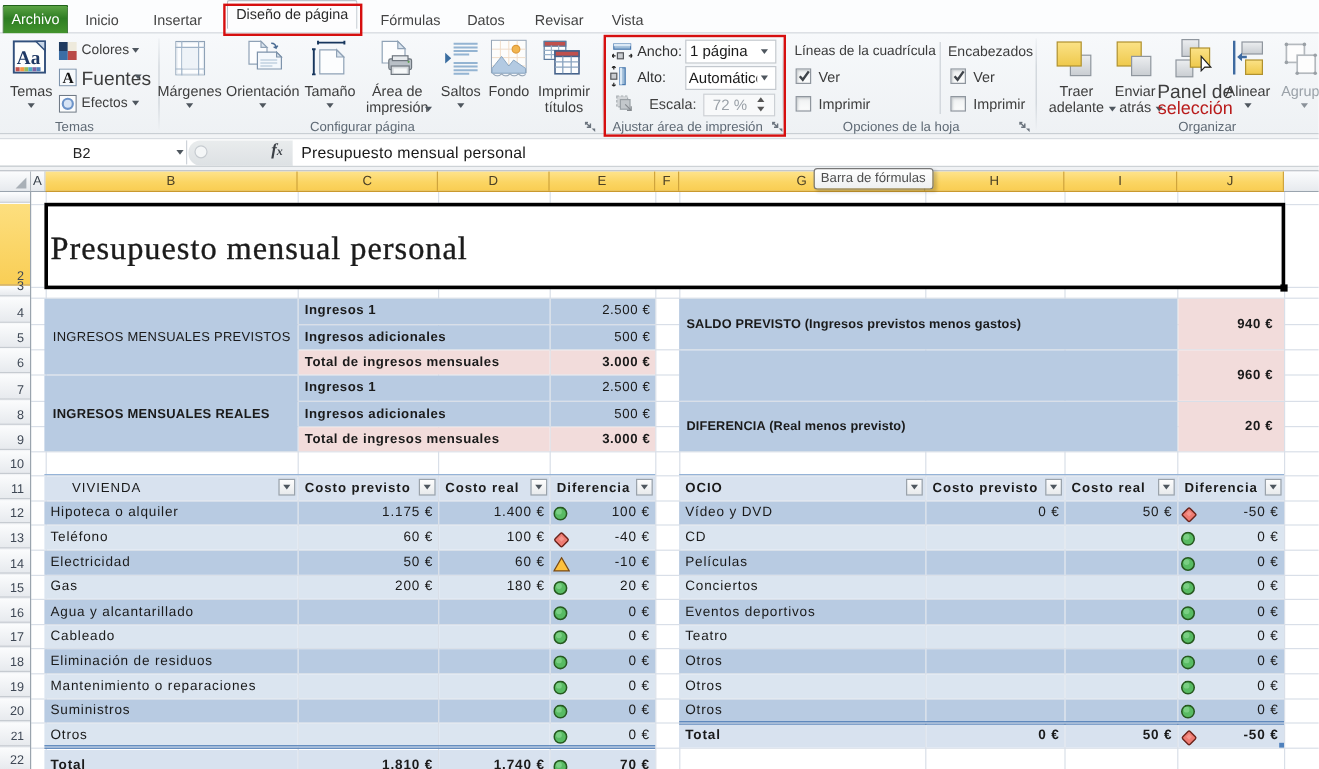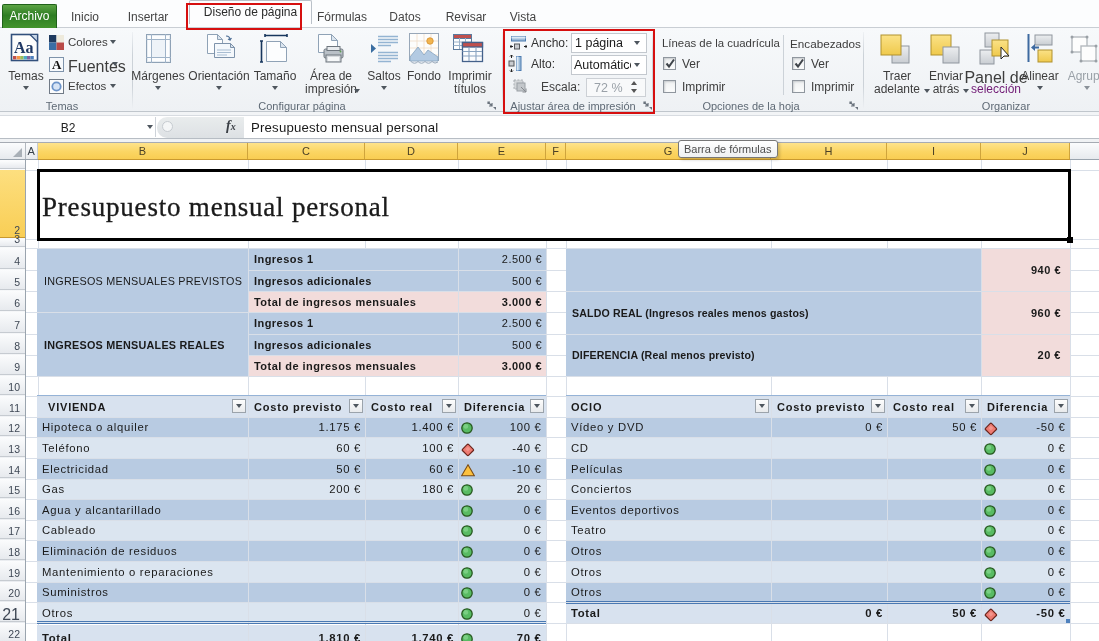--- a/index.html
+++ b/index.html
@@ -13,21 +13,21 @@
 <div id="app">
 <div class="ab" style="left:0;top:0;width:1099px;height:28px;background:#fcfdfe"></div>
 <div class="ab" style="left:0;top:27px;width:1099px;height:1px;background:#c9ced4"></div>
 <div class="ab" style="left:2px;top:4px;width:55px;height:24px;background:linear-gradient(#5ba344,#2e7d23 45%,#43942d);border:1px solid #20611a;border-bottom:none;border-radius:2px 2px 0 0;color:#fff;font-size:12px;text-align:center;line-height:23px">Archivo</div>
 <div class="tx" style="left:85px;top:10px;transform:translateX(-50%);font-size:12px;color:#444">Inicio</div>
 <div class="tx" style="left:148px;top:10px;transform:translateX(-50%);font-size:12px;color:#444">Insertar</div>
 <div class="tx" style="left:342px;top:10px;transform:translateX(-50%);font-size:12px;color:#444">Fórmulas</div>
 <div class="tx" style="left:405px;top:10px;transform:translateX(-50%);font-size:12px;color:#444">Datos</div>
 <div class="tx" style="left:466px;top:10px;transform:translateX(-50%);font-size:12px;color:#444">Revisar</div>
 <div class="tx" style="left:523px;top:10px;transform:translateX(-50%);font-size:12px;color:#444">Vista</div>
-<div class="ab" style="left:189px;top:0;width:123px;height:24px;background:#fdfdfe;border:1px solid #bac1c9;border-bottom:none;border-radius:2px 2px 0 0;font-size:12px;color:#2b2b2b;text-align:center;line-height:23px">Diseño de página</div>
+<div class="ab" style="left:189px;top:0;width:109px;height:24px;background:#fdfdfe;border:1px solid #bac1c9;border-bottom:none;border-radius:2px 2px 0 0;font-size:12px;color:#2b2b2b;text-align:center;line-height:23px">Diseño de página</div>
 <div class="ab" style="left:0;top:28px;width:1099px;height:84px;background:linear-gradient(#f7f9fb,#eef1f4)"></div>
 <div class="ab" style="left:0;top:111px;width:1099px;height:1px;background:#c0c6cc"></div>
 <div class="ab" style="left:0;top:112px;width:1099px;height:3px;background:#f2f4f6"></div>
 <div class="ab" style="left:131.5px;top:32px;width:1px;height:77px;background:linear-gradient(#eef1f4,#ccd2d8 30%,#ccd2d8 70%,#eef1f4)"></div>
 <div class="ab" style="left:501.5px;top:32px;width:1px;height:77px;background:linear-gradient(#eef1f4,#ccd2d8 30%,#ccd2d8 70%,#eef1f4)"></div>
 <div class="ab" style="left:651.5px;top:32px;width:1px;height:77px;background:linear-gradient(#eef1f4,#ccd2d8 30%,#ccd2d8 70%,#eef1f4)"></div>
 <div class="ab" style="left:862.5px;top:32px;width:1px;height:77px;background:linear-gradient(#eef1f4,#ccd2d8 30%,#ccd2d8 70%,#eef1f4)"></div>
 <div class="ab" style="left:783px;top:35px;width:1px;height:60px;background:#ccd2d8"></div>
 <div class="tx" style="left:62px;top:100px;transform:translateX(-50%);font-size:11px;color:#5f6a75">Temas</div>
 <div class="tx" style="left:302px;top:100px;transform:translateX(-50%);font-size:11px;color:#5f6a75">Configurar página</div>
@@ -224,21 +224,21 @@
 <div class="tx" style="left:946px;top:69px;transform:translateX(-50%);font-size:12px;color:#3d3d3d">Enviar</div>
 <div class="tx" style="left:946px;top:82px;transform:translateX(-50%);font-size:12px;color:#3d3d3d">atrás</div>
 <div class="ab tri-d" style="left:962.5px;top:89px;border-top-color:#4e565e"></div>
 <svg class="ab" style="left:979px;top:32px" width="33" height="33" viewBox="0 0 33 33">
 <rect x="6" y="1" width="14" height="14" fill="url(#gg)" stroke="#8f969e"></rect>
 <rect x="1" y="18" width="14" height="14" fill="url(#gg)" stroke="#8f969e"></rect>
 <rect x="13" y="8" width="16" height="16" fill="url(#gy)" stroke="#b0912f"></rect>
 <path d="M22 15 v12 l3 -3 h5 z" fill="#fff" stroke="#222" stroke-width="1"></path>
     </svg>
 <div class="tx" style="left:996px;top:69px;transform:translateX(-50%);font-size:16px;color:#3d3d3d">Panel de</div>
-<div class="tx" style="left:996px;top:82px;transform:translateX(-50%);font-size:12px;color:#701a75">selección</div>
+<div class="tx" style="left:996px;top:82px;transform:translateX(-50%);font-size:15px;color:#b91c1c">selección</div>
 <svg class="ab" style="left:1026px;top:33px" width="28" height="32" viewBox="0 0 28 32">
 <path d="M2.5 1 V29" stroke="#3e6aa0" stroke-width="2"></path>
 <rect x="9" y="2" width="17" height="10" fill="url(#gg)" stroke="#8f969e"></rect>
 <rect x="12" y="17" width="14" height="12" fill="url(#gy)" stroke="#b0912f"></rect>
 <path d="M13 14.5 H8" stroke="#3e6aa0" stroke-width="2"></path>
       <path d="M9 11 L5 14.5 L9 18 z" fill="#3e6aa0"></path>
     </svg>
 <div class="tx" style="left:1040px;top:69px;transform:translateX(-50%);font-size:12px;color:#3d3d3d">Alinear</div>
 <div class="ab tri-d" style="left:1036.5px;top:86px;border-top-color:#4e565e"></div>
 <svg class="ab" style="left:1068px;top:33px" width="31" height="32" viewBox="0 0 31 32">
@@ -327,21 +327,21 @@
 <div class="ab" style="left:0;top:396px;width:25px;height:19.5px;background:linear-gradient(#fbfcfd,#e7eaee);border-bottom:1px solid #c6cbd1;color:#3f4855;font-size:10.5px;text-align:right;padding-right:5px;display:flex;align-items:flex-end;justify-content:flex-end;line-height:13px">11</div>
 <div class="ab" style="left:0;top:416.5px;width:25px;height:19.5px;background:linear-gradient(#fbfcfd,#e7eaee);border-bottom:1px solid #c6cbd1;color:#3f4855;font-size:10.5px;text-align:right;padding-right:5px;display:flex;align-items:flex-end;justify-content:flex-end;line-height:13px">12</div>
 <div class="ab" style="left:0;top:437px;width:25px;height:20px;background:linear-gradient(#fbfcfd,#e7eaee);border-bottom:1px solid #c6cbd1;color:#3f4855;font-size:10.5px;text-align:right;padding-right:5px;display:flex;align-items:flex-end;justify-content:flex-end;line-height:13px">13</div>
 <div class="ab" style="left:0;top:458px;width:25px;height:19.5px;background:linear-gradient(#fbfcfd,#e7eaee);border-bottom:1px solid #c6cbd1;color:#3f4855;font-size:10.5px;text-align:right;padding-right:5px;display:flex;align-items:flex-end;justify-content:flex-end;line-height:13px">14</div>
 <div class="ab" style="left:0;top:478.5px;width:25px;height:19.5px;background:linear-gradient(#fbfcfd,#e7eaee);border-bottom:1px solid #c6cbd1;color:#3f4855;font-size:10.5px;text-align:right;padding-right:5px;display:flex;align-items:flex-end;justify-content:flex-end;line-height:13px">15</div>
 <div class="ab" style="left:0;top:499px;width:25px;height:19.5px;background:linear-gradient(#fbfcfd,#e7eaee);border-bottom:1px solid #c6cbd1;color:#3f4855;font-size:10.5px;text-align:right;padding-right:5px;display:flex;align-items:flex-end;justify-content:flex-end;line-height:13px">16</div>
 <div class="ab" style="left:0;top:519.5px;width:25px;height:19.5px;background:linear-gradient(#fbfcfd,#e7eaee);border-bottom:1px solid #c6cbd1;color:#3f4855;font-size:10.5px;text-align:right;padding-right:5px;display:flex;align-items:flex-end;justify-content:flex-end;line-height:13px">17</div>
 <div class="ab" style="left:0;top:540px;width:25px;height:20px;background:linear-gradient(#fbfcfd,#e7eaee);border-bottom:1px solid #c6cbd1;color:#3f4855;font-size:10.5px;text-align:right;padding-right:5px;display:flex;align-items:flex-end;justify-content:flex-end;line-height:13px">18</div>
 <div class="ab" style="left:0;top:561px;width:25px;height:19.5px;background:linear-gradient(#fbfcfd,#e7eaee);border-bottom:1px solid #c6cbd1;color:#3f4855;font-size:10.5px;text-align:right;padding-right:5px;display:flex;align-items:flex-end;justify-content:flex-end;line-height:13px">19</div>
 <div class="ab" style="left:0;top:581.5px;width:25px;height:19.5px;background:linear-gradient(#fbfcfd,#e7eaee);border-bottom:1px solid #c6cbd1;color:#3f4855;font-size:10.5px;text-align:right;padding-right:5px;display:flex;align-items:flex-end;justify-content:flex-end;line-height:13px">20</div>
-<div class="ab" style="left:0;top:602px;width:25px;height:19.5px;background:linear-gradient(#fbfcfd,#e7eaee);border-bottom:1px solid #c6cbd1;color:#3f4855;font-size:16px;text-align:center;padding-right:5px;display:flex;align-items:flex-end;justify-content:flex-end;line-height:13px">21</div>
+<div class="ab" style="left:0;top:602px;width:25px;height:19.5px;background:linear-gradient(#fbfcfd,#e7eaee);border-bottom:1px solid #c6cbd1;color:#3f4855;font-size:10px;text-align:center;padding-right:5px;display:flex;align-items:flex-end;justify-content:flex-end;line-height:13px">21</div>
 <div class="ab" style="left:0;top:622.5px;width:25px;height:19.5px;background:linear-gradient(#fbfcfd,#e7eaee);border-bottom:1px solid #c6cbd1;color:#3f4855;font-size:10.5px;text-align:right;padding-right:5px;display:flex;align-items:flex-end;justify-content:flex-end;line-height:13px">22</div>
 <div class="ab" style="left:36.5px;top:169px;width:1034px;height:71.5px;background:#fff;border:3px solid #000"></div>
 <div class="tx" style="left:42px;top:207px;transform:translateY(-50%);font-family:'Liberation Serif',serif;font-size:27px;letter-spacing:0.8px;color:#1b1b1b;-webkit-text-stroke:0.3px #1b1b1b">Presupuesto mensual personal</div>
 <div class="ab" style="left:1067px;top:236.5px;width:6px;height:6px;background:#000"></div>
 <div class="ab" style="left:37px;top:248.5px;width:211px;height:63.5px;background:#b8cbe2"></div>
 <div class="ab" style="left:37px;top:313px;width:211px;height:62.5px;background:#b8cbe2"></div>
 <div class="tx" style="left:44px;top:280.75px;transform:translateY(-50%);font-size:10.8px;font-weight:normal;letter-spacing:0.25px;color:#1a1a1a">INGRESOS MENSUALES PREVISTOS</div>
 <div class="tx" style="left:44px;top:344.75px;transform:translateY(-50%);font-size:10.8px;font-weight:bold;letter-spacing:0.25px;color:#1a1a1a">INGRESOS MENSUALES REALES</div>
 <div class="ab" style="left:249px;top:248.5px;width:209px;height:21.0px;background:#b8cbe2"></div>
 <div class="ab" style="left:459px;top:248.5px;width:87px;height:21.0px;background:#b8cbe2"></div>
@@ -362,35 +362,35 @@
 <div class="ab" style="left:249px;top:334.5px;width:209px;height:20.5px;background:#b8cbe2"></div>
 <div class="ab" style="left:459px;top:334.5px;width:87px;height:20.5px;background:#b8cbe2"></div>
 <div class="tx" style="left:254px;top:344.75px;transform:translateY(-50%);font-size:11px;font-weight:bold;letter-spacing:0.45px;color:#1a1a1a">Ingresos adicionales</div>
 <div class="tx" style="right:557px;top:344.75px;transform:translateY(-50%);font-size:11px;letter-spacing:0.5px;color:#1a1a1a">500 €</div>
 <div class="ab" style="left:249px;top:356px;width:209px;height:19.5px;background:#f2dcdb"></div>
 <div class="ab" style="left:459px;top:356px;width:87px;height:19.5px;background:#f2dcdb"></div>
 <div class="tx" style="left:254px;top:365.75px;transform:translateY(-50%);font-size:11px;font-weight:bold;letter-spacing:0.45px;color:#1a1a1a">Total de ingresos mensuales</div>
 <div class="tx" style="right:557px;top:365.75px;transform:translateY(-50%);font-size:11px;font-weight:bold;letter-spacing:0.5px;color:#1a1a1a">3.000 €</div>
 <div class="ab" style="left:566px;top:248.5px;width:415px;height:42.5px;background:#b8cbe2"></div>
 <div class="ab" style="left:982px;top:248.5px;width:88px;height:42.5px;background:#f2dcdb"></div>
+<div class="tx" style="left:572px;top:269.75px;transform:translateY(-50%);font-size:10.6px;font-weight:bold;letter-spacing:0.15px;color:#1a1a1a">SALDO PREVISTO (Ingresos previstos menos gastos)</div>
 <div class="tx" style="right:38px;top:269.75px;transform:translateY(-50%);font-size:11px;font-weight:bold;letter-spacing:0.5px;color:#1a1a1a">940 €</div>
 <div class="ab" style="left:566px;top:292px;width:415px;height:41.5px;background:#b8cbe2"></div>
 <div class="ab" style="left:982px;top:292px;width:88px;height:41.5px;background:#f2dcdb"></div>
-<div class="tx" style="left:572px;top:312.75px;transform:translateY(-50%);font-size:10.6px;font-weight:bold;letter-spacing:0.15px;color:#1a1a1a">SALDO REAL (Ingresos reales menos gastos)</div>
 <div class="tx" style="right:38px;top:312.75px;transform:translateY(-50%);font-size:11px;font-weight:bold;letter-spacing:0.5px;color:#1a1a1a">960 €</div>
 <div class="ab" style="left:566px;top:334.5px;width:415px;height:41.0px;background:#b8cbe2"></div>
 <div class="ab" style="left:982px;top:334.5px;width:88px;height:41.0px;background:#f2dcdb"></div>
 <div class="tx" style="left:572px;top:355.0px;transform:translateY(-50%);font-size:10.6px;font-weight:bold;letter-spacing:0.15px;color:#1a1a1a">DIFERENCIA (Real menos previsto)</div>
 <div class="tx" style="right:38px;top:355.0px;transform:translateY(-50%);font-size:11px;font-weight:bold;letter-spacing:0.5px;color:#1a1a1a">20 €</div>
 <div class="ab" style="left:37px;top:395px;width:509px;height:1px;background:#95b3d7"></div>
 <div class="ab" style="left:37px;top:397px;width:211px;height:19.5px;background:#d8e2ef"></div>
 <div class="ab" style="left:249px;top:397px;width:116px;height:19.5px;background:#d8e2ef"></div>
 <div class="ab" style="left:366px;top:397px;width:92px;height:19.5px;background:#d8e2ef"></div>
 <div class="ab" style="left:459px;top:397px;width:87px;height:19.5px;background:#d8e2ef"></div>
-<div class="tx" style="left:48px;top:406.75px;transform:translateY(-50%);font-size:11px;font-weight:bold;letter-spacing:0.8px;color:#1a1a1a">VIVIENDA</div>
+<div class="tx" style="left:60px;top:406.75px;transform:translateY(-50%);font-size:11px;font-weight:normal;letter-spacing:0.8px;color:#1a1a1a">VIVIENDA</div>
 <div class="ab" style="left:232px;top:398.5px;width:14px;height:14px;background:linear-gradient(#fdfdfd,#e8eaec);border:1px solid #9ba3ab"></div>
 <div class="ab" style="left:235.5px;top:404.0px;width:0;height:0;border-left:3.5px solid transparent;border-right:3.5px solid transparent;border-top:4px solid #4e565e"></div>
 <div class="tx" style="left:254px;top:406.75px;transform:translateY(-50%);font-size:11px;font-weight:bold;letter-spacing:0.8px;color:#1a1a1a">Costo previsto</div>
 <div class="ab" style="left:349px;top:398.5px;width:14px;height:14px;background:linear-gradient(#fdfdfd,#e8eaec);border:1px solid #9ba3ab"></div>
 <div class="ab" style="left:352.5px;top:404.0px;width:0;height:0;border-left:3.5px solid transparent;border-right:3.5px solid transparent;border-top:4px solid #4e565e"></div>
 <div class="tx" style="left:371px;top:406.75px;transform:translateY(-50%);font-size:11px;font-weight:bold;letter-spacing:0.8px;color:#1a1a1a">Costo real</div>
 <div class="ab" style="left:442px;top:398.5px;width:14px;height:14px;background:linear-gradient(#fdfdfd,#e8eaec);border:1px solid #9ba3ab"></div>
 <div class="ab" style="left:445.5px;top:404.0px;width:0;height:0;border-left:3.5px solid transparent;border-right:3.5px solid transparent;border-top:4px solid #4e565e"></div>
 <div class="tx" style="left:464px;top:406.75px;transform:translateY(-50%);font-size:11px;font-weight:bold;letter-spacing:0.8px;color:#1a1a1a">Diferencia</div>
 <div class="ab" style="left:530px;top:398.5px;width:14px;height:14px;background:linear-gradient(#fdfdfd,#e8eaec);border:1px solid #9ba3ab"></div>

